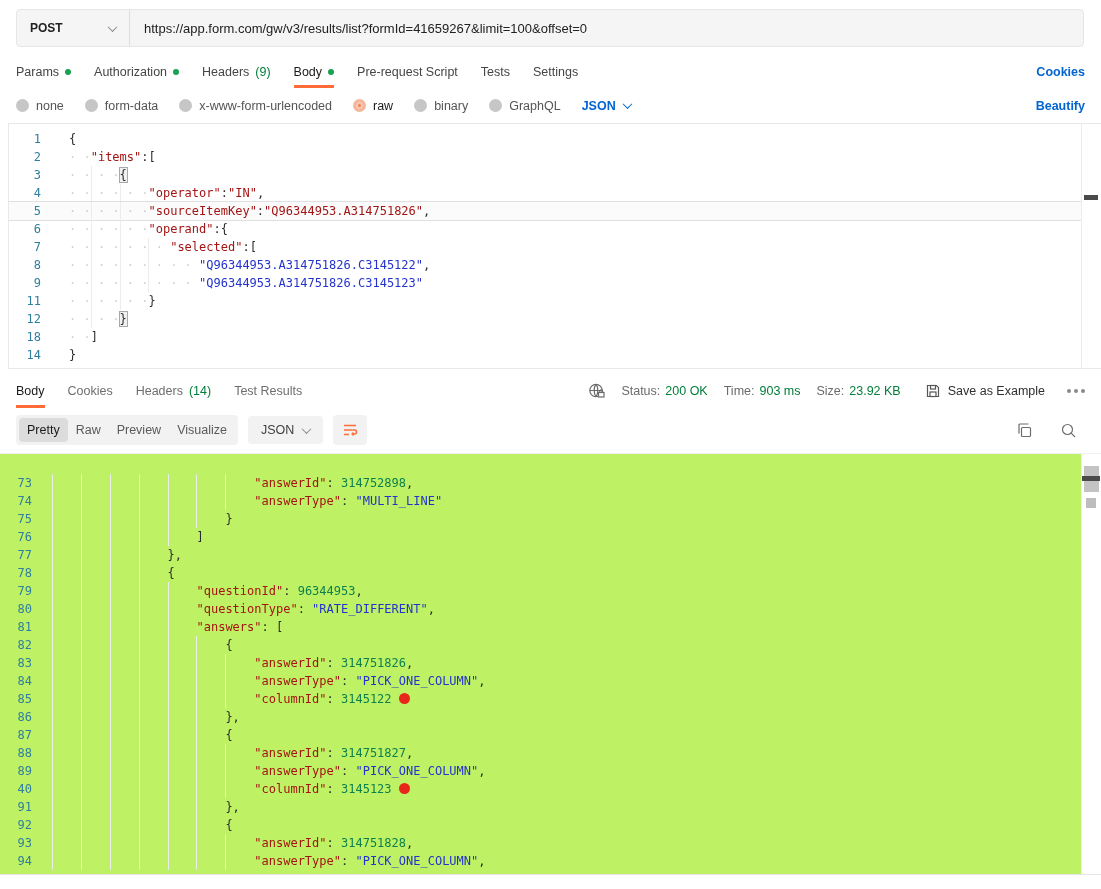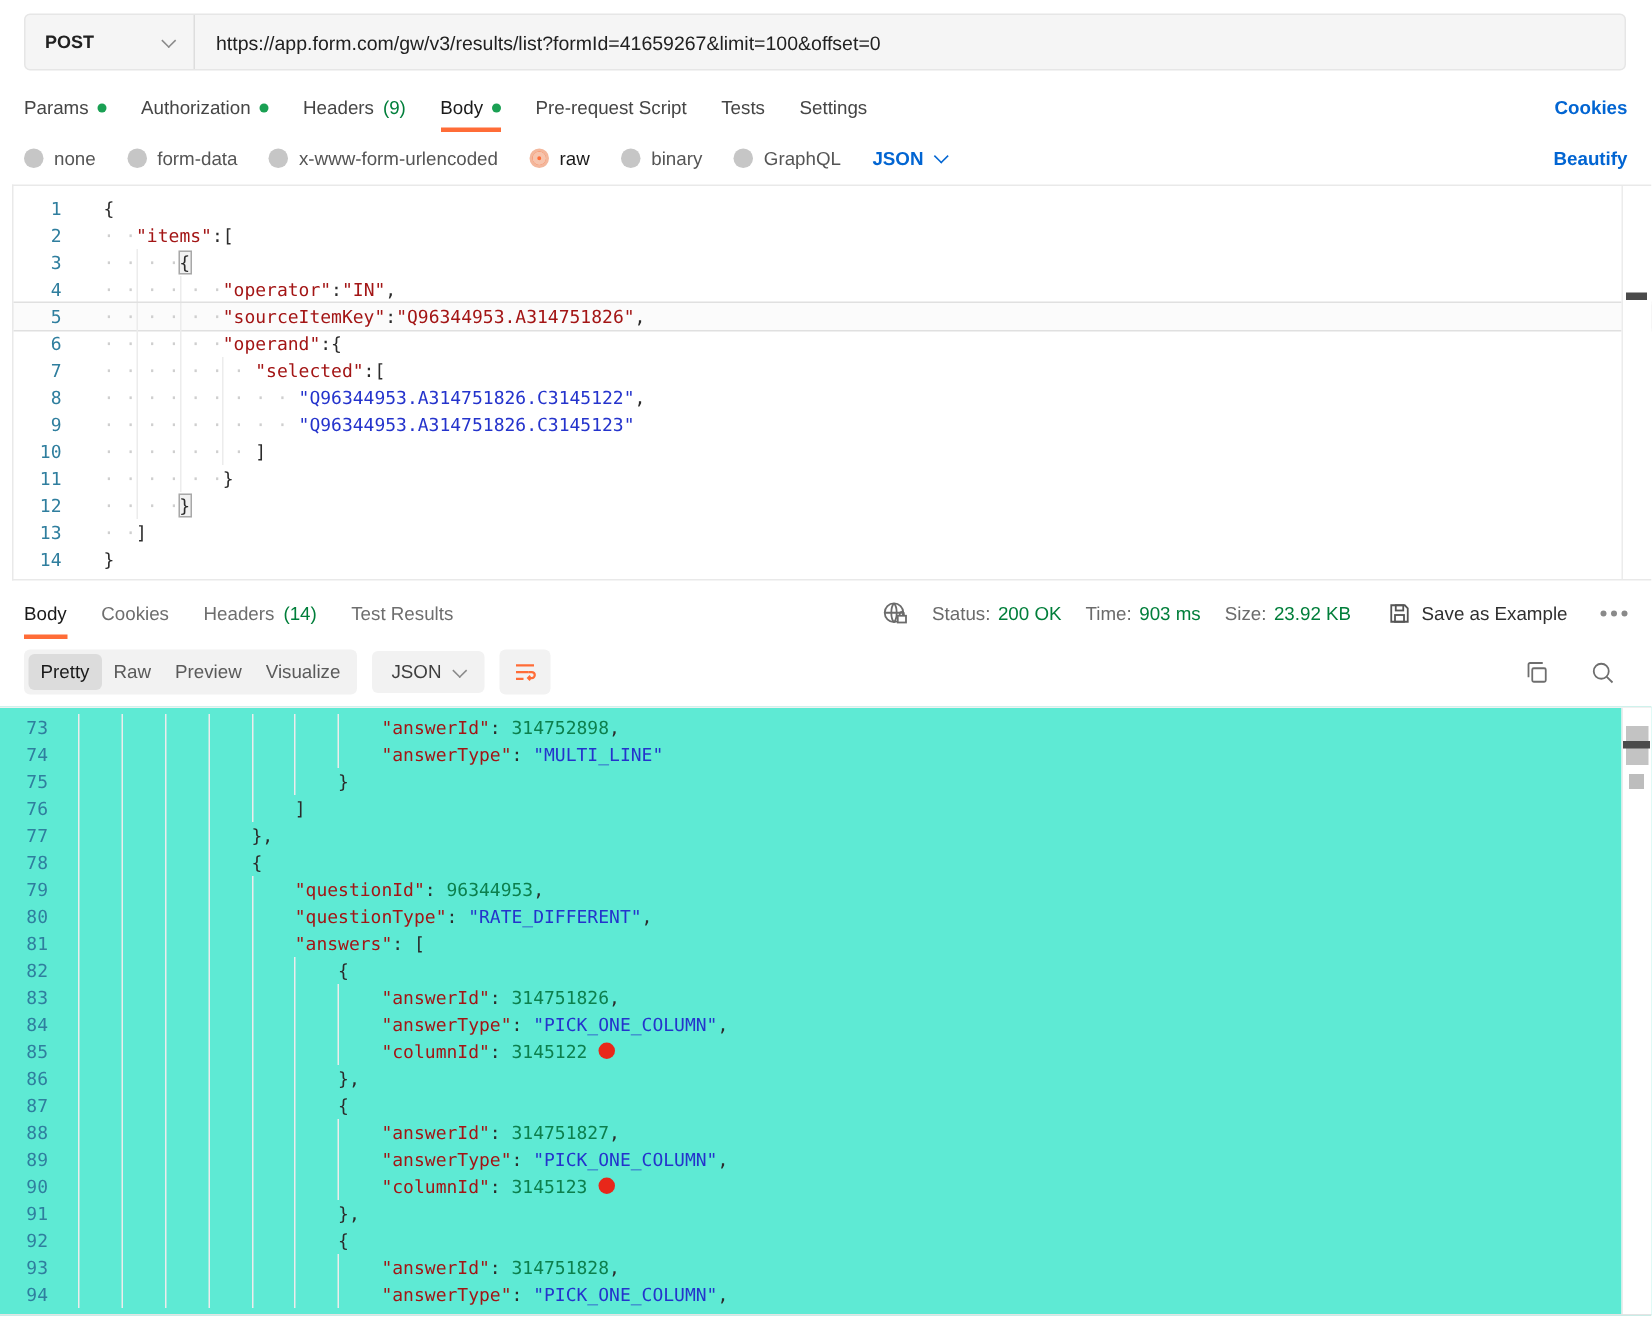--- a/index.html
+++ b/index.html
@@ -71,21 +71,21 @@
   .viewbar{display:flex;align-items:center;padding:7px 16px 8px;gap:10px}
   .seg{display:flex;background:#f2f2f2;border-radius:4px;padding:3px;font-size:12.5px}
   .seg .opt{padding:5px 8px;border-radius:4px;color:#5a5a5a;cursor:pointer}
   .seg .opt.sel{background:#dcdcdc;color:#1a1a1a}
   .pill{display:flex;align-items:center;gap:9px;background:#f2f2f2;border-radius:4px;
         padding:7px 13px;color:#3f3f3f;font-size:12.5px;cursor:pointer}
   .iconbtn{display:flex;align-items:center;background:#f2f2f2;border-radius:4px;padding:7px 9px;cursor:pointer}
   .ricons{margin-left:auto;display:flex;gap:27px;align-items:center;margin-right:8px}
   .ricons svg{display:block;cursor:pointer}
   .viewer{position:relative;border-top:1px solid #f0f0f0;border-bottom:1px solid #e4e4e4;
-          padding:4px 0 4px;background:#5eead4}
+          padding:20px 0 4px;background:#bef264}
   .viewer .code{margin-left:10px}
   .thumb{position:absolute;top:12px;left:2px;width:15px;height:26px;background:#c3c3c3}
   .thumbmark{position:absolute;top:22px;left:0;width:18px;height:5px;background:#4a4a4a}
   .sq{position:absolute;top:44px;left:4px;width:10px;height:10px;background:#bdbdbd}
 </style>
 </head>
 <body>
 
 <div class="topbar">
   <div class="url-group">
@@ -190,33 +190,29 @@
       </div>
       <div class="cl">
         <span class="ln">8</span>
         <span class="code"><span class="g" style="left: 3ch;"></span><span class="g" style="left: 7ch;"></span><span class="g" style="left: 11ch;"></span><span class="ws">· · · · · · · · · </span><span class="s">"Q96344953.A314751826.C3145122"</span><span class="p">,</span></span>
       </div>
       <div class="cl">
         <span class="ln">9</span>
         <span class="code"><span class="g" style="left: 3ch;"></span><span class="g" style="left: 7ch;"></span><span class="g" style="left: 11ch;"></span><span class="ws">· · · · · · · · · </span><span class="s">"Q96344953.A314751826.C3145123"</span></span>
       </div>
       <div class="cl">
-        <span class="ln">10</span>
-        <span class="code"><span class="g" style="left: 3ch;"></span><span class="g" style="left: 7ch;"></span><span class="g" style="left: 11ch;"></span><span class="ws">· · · · · · · </span><span class="p">]</span></span>
-      </div>
-      <div class="cl">
         <span class="ln">11</span>
         <span class="code"><span class="g" style="left: 3ch;"></span><span class="g" style="left: 7ch;"></span><span class="ws">· · · · · ·</span><span class="p">}</span></span>
       </div>
       <div class="cl">
         <span class="ln">12</span>
         <span class="code"><span class="g" style="left: 3ch;"></span><span class="ws">· · · ·</span><span class="b">}</span></span>
       </div>
       <div class="cl">
-        <span class="ln">13</span>
+        <span class="ln">18</span>
         <span class="code"><span class="ws">· ·</span><span class="p">]</span></span>
       </div>
       <div class="cl">
         <span class="ln">14</span>
         <span class="code"><span class="p">}</span></span>
       </div>
     </div>
   <div class="scrollcol">
     <div class="mark"></div>
   </div>
@@ -367,21 +363,21 @@
       </div>
       <div class="cl">
         <span class="ln">88</span>
         <span class="code"><span class="g" style="left: 0ch;"></span><span class="g" style="left: 4ch;"></span><span class="g" style="left: 8ch;"></span><span class="g" style="left: 12ch;"></span><span class="g" style="left: 16ch;"></span><span class="g" style="left: 20ch;"></span><span class="g" style="left: 24ch;"></span><span>                            </span><span class="k">"answerId"</span><span class="p">: </span><span class="num">314751827</span><span class="p">,</span></span>
       </div>
       <div class="cl">
         <span class="ln">89</span>
         <span class="code"><span class="g" style="left: 0ch;"></span><span class="g" style="left: 4ch;"></span><span class="g" style="left: 8ch;"></span><span class="g" style="left: 12ch;"></span><span class="g" style="left: 16ch;"></span><span class="g" style="left: 20ch;"></span><span class="g" style="left: 24ch;"></span><span>                            </span><span class="k">"answerType"</span><span class="p">: </span><span class="s">"PICK_ONE_COLUMN"</span><span class="p">,</span></span>
       </div>
       <div class="cl">
-        <span class="ln">90</span>
+        <span class="ln">40</span>
         <span class="code"><span class="g" style="left: 0ch;"></span><span class="g" style="left: 4ch;"></span><span class="g" style="left: 8ch;"></span><span class="g" style="left: 12ch;"></span><span class="g" style="left: 16ch;"></span><span class="g" style="left: 20ch;"></span><span class="g" style="left: 24ch;"></span><span>                            </span><span class="k">"columnId"</span><span class="p">: </span><span class="num">3145123</span><span class="reddot"></span></span>
       </div>
       <div class="cl">
         <span class="ln">91</span>
         <span class="code"><span class="g" style="left: 0ch;"></span><span class="g" style="left: 4ch;"></span><span class="g" style="left: 8ch;"></span><span class="g" style="left: 12ch;"></span><span class="g" style="left: 16ch;"></span><span class="g" style="left: 20ch;"></span><span>                        </span><span class="p">},</span></span>
       </div>
       <div class="cl">
         <span class="ln">92</span>
         <span class="code"><span class="g" style="left: 0ch;"></span><span class="g" style="left: 4ch;"></span><span class="g" style="left: 8ch;"></span><span class="g" style="left: 12ch;"></span><span class="g" style="left: 16ch;"></span><span class="g" style="left: 20ch;"></span><span>                        </span><span class="p">{</span></span>
       </div>

